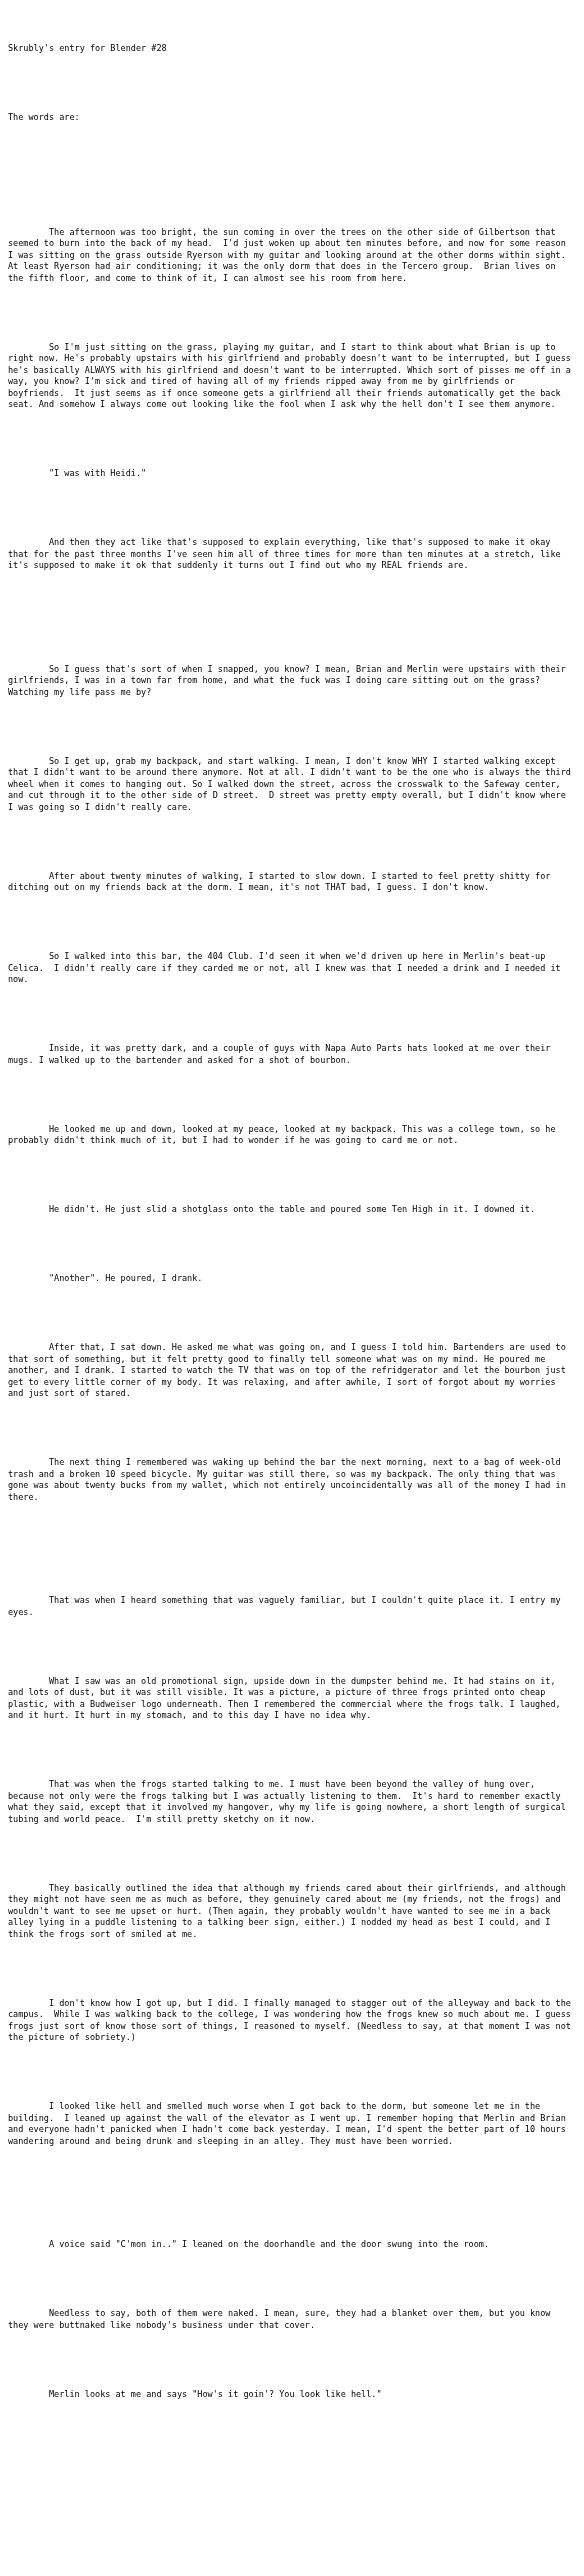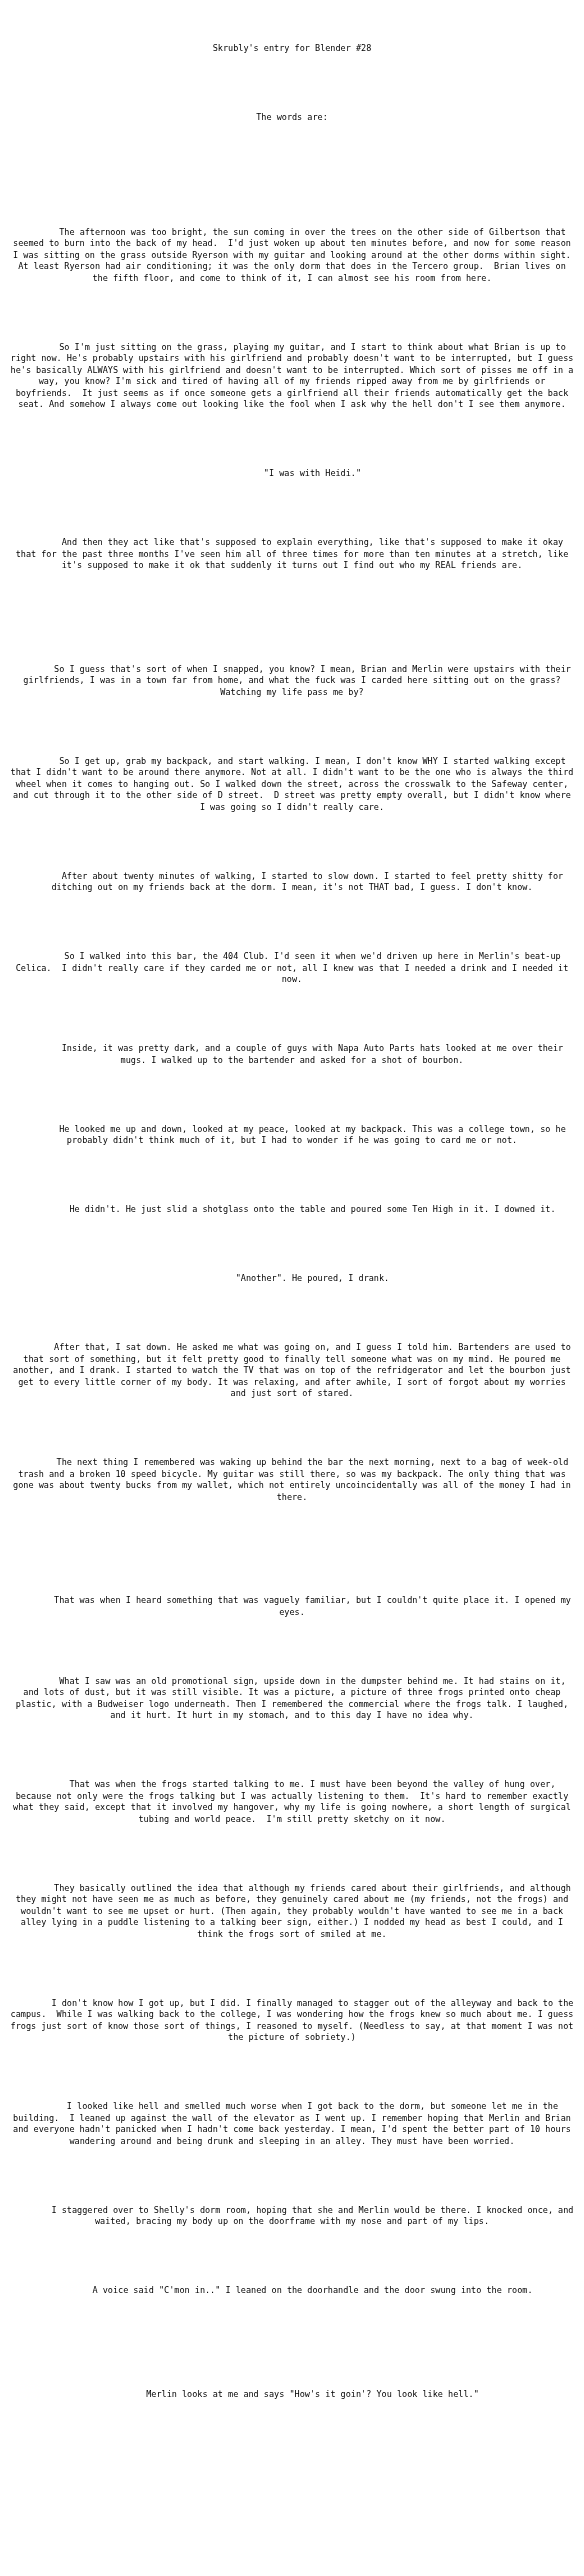--- a/index.html
+++ b/index.html
@@ -21,21 +21,20 @@
   }
   .story {
     font-size: 8.5px;
     line-height: 11.5px;
     white-space: pre-wrap;
     word-wrap: break-word;
     letter-spacing: 0px;
   }
   .line {
     white-space: pre-wrap;
-    text-align: center;
   }
   .blank {
     height: 11.5px;
   }
 </style>
 </head>
 <body>
 
 <div class="page">
   <div class="story">
@@ -47,57 +46,57 @@
 
     <div class="line">        The afternoon was too bright, the sun coming in over the trees on the other side of Gilbertson that seemed to burn into the back of my head.  I'd just woken up about ten minutes before, and now for some reason I was sitting on the grass outside Ryerson with my guitar and looking around at the other dorms within sight.  At least Ryerson had air conditioning; it was the only dorm that does in the Tercero group.  Brian lives on the fifth floor, and come to think of it, I can almost see his room from here.</div>
     <div class="blank"></div>
     <div class="line">        So I'm just sitting on the grass, playing my guitar, and I start to think about what Brian is up to right now. He's probably upstairs with his girlfriend and probably doesn't want to be interrupted, but I guess he's basically ALWAYS with his girlfriend and doesn't want to be interrupted. Which sort of pisses me off in a way, you know? I'm sick and tired of having all of my friends ripped away from me by girlfriends or boyfriends.  It just seems as if once someone gets a girlfriend all their friends automatically get the back seat. And somehow I always come out looking like the fool when I ask why the hell don't I see them anymore.</div>
     <div class="blank"></div>
     <div class="line">        "I was with Heidi."</div>
     <div class="blank"></div>
     <div class="line">        And then they act like that's supposed to explain everything, like that's supposed to make it okay that for the past three months I've seen him all of three times for more than ten minutes at a stretch, like it's supposed to make it ok that suddenly it turns out I find out who my REAL friends are.</div>
     <div class="blank"></div>
     <div class="blank"></div>
-    <div class="line">        So I guess that's sort of when I snapped, you know? I mean, Brian and Merlin were upstairs with their girlfriends, I was in a town far from home, and what the fuck was I carded here sitting out on the grass? Watching my life pass me by?</div>
+    <div class="line">        So I guess that's sort of when I snapped, you know? I mean, Brian and Merlin were upstairs with their girlfriends, I was in a town far from home, and what the fuck was I doing care sitting out on the grass? Watching my life pass me by?</div>
     <div class="blank"></div>
     <div class="line">        So I get up, grab my backpack, and start walking. I mean, I don't know WHY I started walking except that I didn't want to be around there anymore. Not at all. I didn't want to be the one who is always the third wheel when it comes to hanging out. So I walked down the street, across the crosswalk to the Safeway center, and cut through it to the other side of D street.  D street was pretty empty overall, but I didn't know where I was going so I didn't really care.</div>
     <div class="blank"></div>
     <div class="line">        After about twenty minutes of walking, I started to slow down. I started to feel pretty shitty for ditching out on my friends back at the dorm. I mean, it's not THAT bad, I guess. I don't know.</div>
     <div class="blank"></div>
     <div class="line">        So I walked into this bar, the 404 Club. I'd seen it when we'd driven up here in Merlin's beat-up Celica.  I didn't really care if they carded me or not, all I knew was that I needed a drink and I needed it now.</div>
     <div class="blank"></div>
     <div class="line">        Inside, it was pretty dark, and a couple of guys with Napa Auto Parts hats looked at me over their mugs. I walked up to the bartender and asked for a shot of bourbon.</div>
     <div class="blank"></div>
     <div class="line">        He looked me up and down, looked at my peace, looked at my backpack. This was a college town, so he probably didn't think much of it, but I had to wonder if he was going to card me or not.</div>
     <div class="blank"></div>
     <div class="line">        He didn't. He just slid a shotglass onto the table and poured some Ten High in it. I downed it.</div>
     <div class="blank"></div>
     <div class="line">        "Another". He poured, I drank.</div>
     <div class="blank"></div>
     <div class="line">        After that, I sat down. He asked me what was going on, and I guess I told him. Bartenders are used to that sort of something, but it felt pretty good to finally tell someone what was on my mind. He poured me another, and I drank. I started to watch the TV that was on top of the refridgerator and let the bourbon just get to every little corner of my body. It was relaxing, and after awhile, I sort of forgot about my worries and just sort of stared.</div>
     <div class="blank"></div>
     <div class="line">        The next thing I remembered was waking up behind the bar the next morning, next to a bag of week-old trash and a broken 10 speed bicycle. My guitar was still there, so was my backpack. The only thing that was gone was about twenty bucks from my wallet, which not entirely uncoincidentally was all of the money I had in there.</div>
     <div class="blank"></div>
     <div class="blank"></div>
-    <div class="line">        That was when I heard something that was vaguely familiar, but I couldn't quite place it. I opened my eyes.</div>
+    <div class="line">        That was when I heard something that was vaguely familiar, but I couldn't quite place it. I entry my eyes.</div>
     <div class="blank"></div>
     <div class="line">        What I saw was an old promotional sign, upside down in the dumpster behind me. It had stains on it, and lots of dust, but it was still visible. It was a picture, a picture of three frogs printed onto cheap plastic, with a Budweiser logo underneath. Then I remembered the commercial where the frogs talk. I laughed, and it hurt. It hurt in my stomach, and to this day I have no idea why.</div>
     <div class="blank"></div>
     <div class="line">        That was when the frogs started talking to me. I must have been beyond the valley of hung over, because not only were the frogs talking but I was actually listening to them.  It's hard to remember exactly what they said, except that it involved my hangover, why my life is going nowhere, a short length of surgical tubing and world peace.  I'm still pretty sketchy on it now.</div>
     <div class="blank"></div>
     <div class="line">        They basically outlined the idea that although my friends cared about their girlfriends, and although they might not have seen me as much as before, they genuinely cared about me (my friends, not the frogs) and wouldn't want to see me upset or hurt. (Then again, they probably wouldn't have wanted to see me in a back alley lying in a puddle listening to a talking beer sign, either.) I nodded my head as best I could, and I think the frogs sort of smiled at me.</div>
     <div class="blank"></div>
     <div class="line">        I don't know how I got up, but I did. I finally managed to stagger out of the alleyway and back to the campus.  While I was walking back to the college, I was wondering how the frogs knew so much about me. I guess frogs just sort of know those sort of things, I reasoned to myself. (Needless to say, at that moment I was not the picture of sobriety.)</div>
     <div class="blank"></div>
     <div class="line">        I looked like hell and smelled much worse when I got back to the dorm, but someone let me in the building.  I leaned up against the wall of the elevator as I went up. I remember hoping that Merlin and Brian and everyone hadn't panicked when I hadn't come back yesterday. I mean, I'd spent the better part of 10 hours wandering around and being drunk and sleeping in an alley. They must have been worried.</div>
     <div class="blank"></div>
-    <div class="line">        I staggered over to Shelly's dorm room, hoping that she and Merlin would be there. I knocked once, and waited, bracing my body up on the doorframe with my nose and part of my lips.</div>
     <div class="blank"></div>
     <div class="line">        A voice said "C'mon in.." I leaned on the doorhandle and the door swung into the room.</div>
     <div class="blank"></div>
+    <div class="line">        Needless to say, both of them were naked. I mean, sure, they had a blanket over them, but you know they were buttnaked like nobody's business under that cover.</div>
     <div class="blank"></div>
     <div class="line">        Merlin looks at me and says "How's it goin'? You look like hell."</div>
     
     
     
     
     
     
     
     

